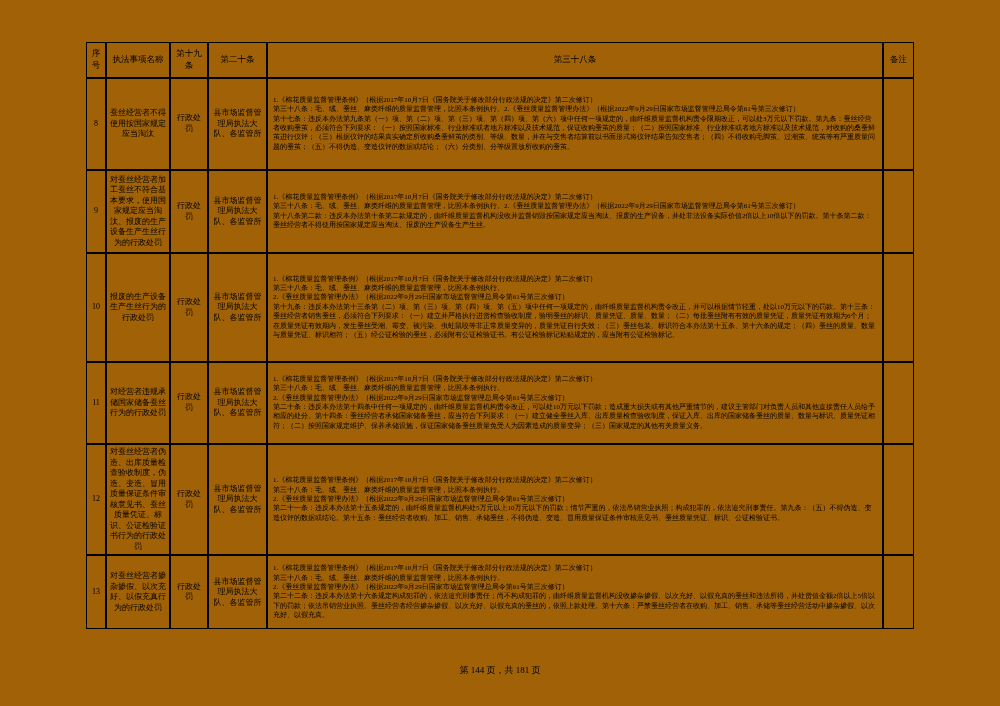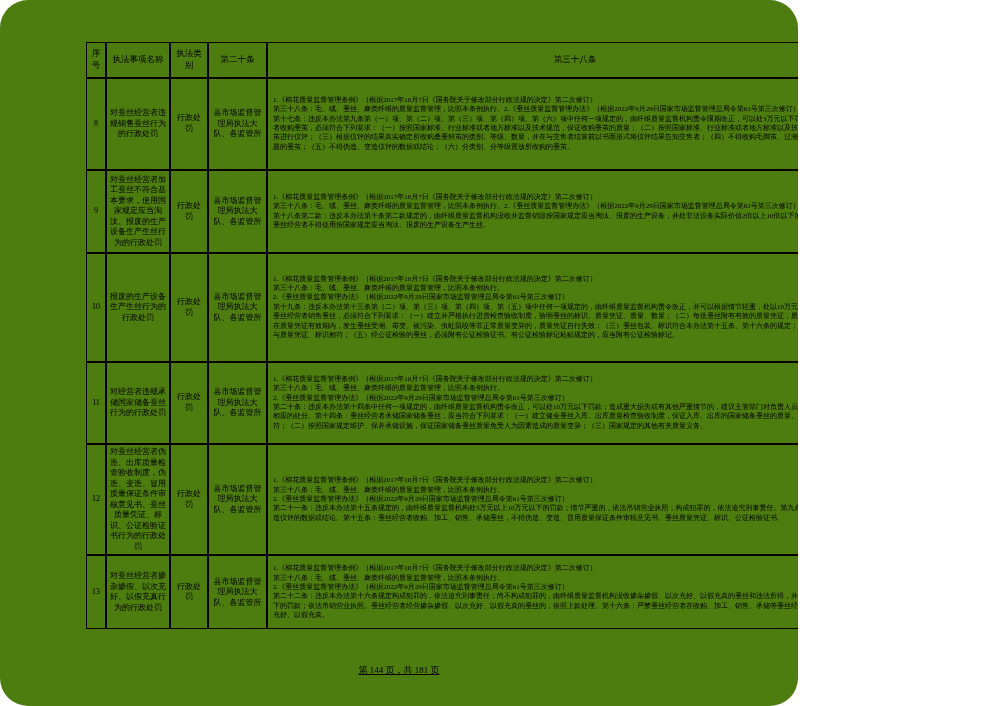--- a/index.html
+++ b/index.html
@@ -4,25 +4,24 @@
 <style>
   * { box-sizing: border-box; }
   html, body {
     margin: 0; padding: 0;
     background: #ffffff;
     font-family: "Liberation Serif", "DejaVu Serif", serif;
     color: #000;
   }
   .sheet {
     position: relative;
-    width: 798px;
+    width: 1000px;
     height: 706px;
-    background: #4d7c0f;
+    background: #a16207;
     overflow: hidden;
-    border-radius: 28px;
   }
   table.law-table {
     position: absolute;
     left: 86px;
     top: 42px;
     width: 828px;
     border-collapse: separate;   
     border-spacing: 0;
     table-layout: fixed;
   }
@@ -56,51 +55,50 @@
   tr.r3 td { height: 82px; }
   tr.r4 td { height: 97px; }
   tr.r5 td { height: 74px; }
   .page-footer {
     position: absolute;
     left: 0; right: 0;
     top: 664px;
     text-align: center;
     font-size: 9px;
     color: #000;
-    text-decoration: underline;
   }
 </style>
 </head>
 <body>
 
 <div class="sheet">
 
   <table class="law-table">
     <colgroup>
       <col style="width:20px">
         <col style="width:64px">
         <col style="width:38px">
       <col style="width:59px">
         <col style="width:616px">
         <col style="width:31px">
     </colgroup>
     <thead>
       <tr>
         <th>序号</th>
         <th>执法事项名称</th>
-        <th>执法类别</th>
+        <th>第十九条</th>
         <th>第二十条</th>
         <th>第三十八条</th>
         <th>备注</th>
       </tr>
     </thead>
     <tbody>
       <tr class="r0">
         <td class="c-center">8</td>
-        <td class="c-center">对蚕丝经营者违规销售蚕丝行为的行政处罚</td>
+        <td class="c-center">蚕丝经营者不得使用按国家规定应当淘汰</td>
         <td class="c-center">行政处罚</td>
         <td class="c-center">县市场监督管理局执法大队、各监管所</td>
         <td class="c-basis">1.《棉花质量监督管理条例》（根据2017年10月7日《国务院关于修改部分行政法规的决定》第二次修订）
 第三十八条：毛、绒、蚕丝、麻类纤维的质量监督管理，比照本条例执行。2.《蚕丝质量监督管理办法》（根据2022年9月29日国家市场监督管理总局令第61号第三次修订）
 第十七条：违反本办法第九条第（一）项、第（二）项、第（三）项、第（四）项、第（六）项中任何一项规定的，由纤维质量监督机构责令限期改正，可以处3万元以下罚款。第九条：蚕丝经营者收购蚕茧，必须符合下列要求：（一）按照国家标准、行业标准或者地方标准以及技术规范，保证收购蚕茧的质量；（二）按照国家标准、行业标准或者地方标准以及技术规范，对收购的桑蚕鲜茧进行仪评；（三）根据仪评的结果真实确定所收购桑蚕鲜茧的类别、等级、数量，并在与交售者结算前以书面形式将仪评结果告知交售者；（四）不得收购毛脚茧、过潮茧、统茧等有严重质量问题的蚕茧；（五）不得伪造、变造仪评的数据或结论；（六）分类别、分等级置放所收购的蚕茧。</td>
         <td class="c-center"></td>
       </tr>
       <tr class="r1">
         <td class="c-center">9</td>
         <td class="c-center">对蚕丝经营者加工蚕丝不符合基本要求，使用国家规定应当淘汰、报废的生产设备生产生丝行为的行政处罚</td>

